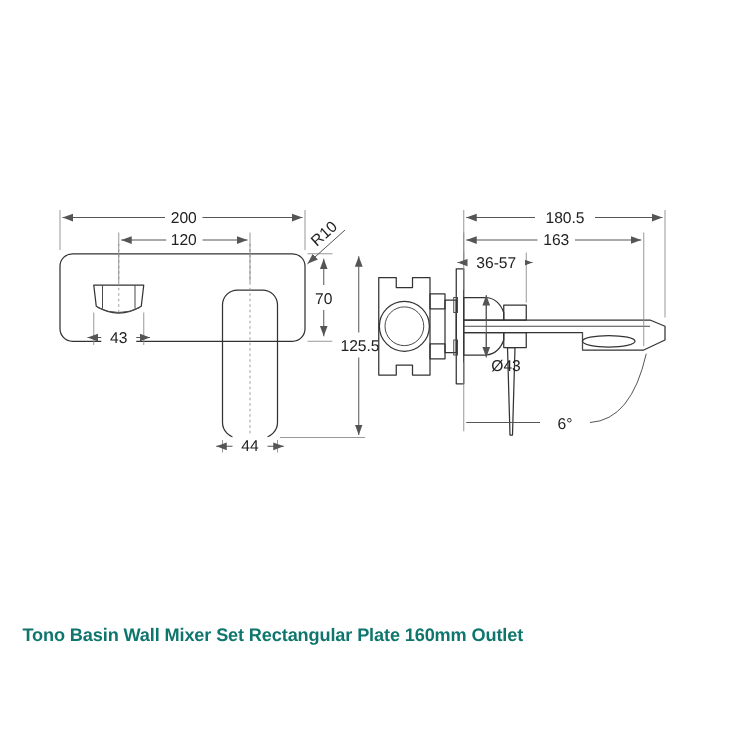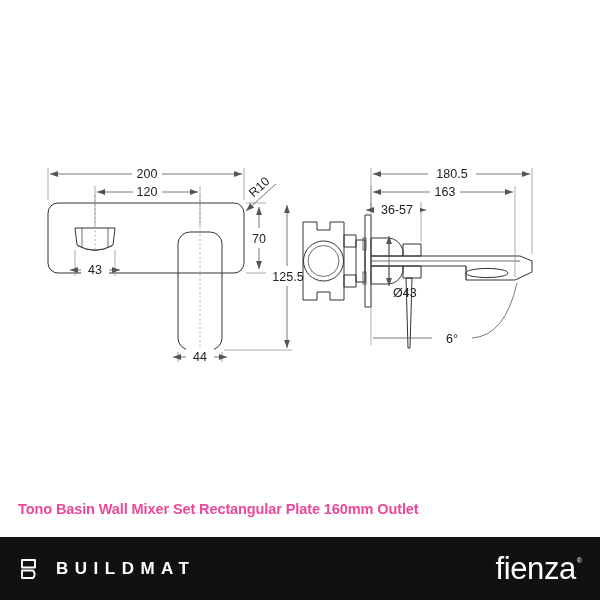--- a/index.html
+++ b/index.html
@@ -23,21 +23,21 @@
   
   #caption-bar{
     position:absolute;left:0;top:480px;width:600px;height:57px;
     background:#ffffff;
     display:flex;align-items:center;
   }
   #caption-text{
     padding-left:18px;
     font-size:14.5px;
     font-weight:bold;
-    color:#ec4899;
+    color:#0f766e;
     letter-spacing:-0.1px;
     font-family:"Liberation Sans", sans-serif;
     white-space:nowrap;
   }
 
   
   #footer-bar{
     position:absolute;left:0;top:537px;width:600px;height:63px;
     background:#111111;
     display:flex;align-items:center;justify-content:space-between;
@@ -230,30 +230,14 @@
         <text class="dimtext" x="452" y="343" text-anchor="middle">6°</text>
       </g>
 
     </svg>
   </div>
 
   <div id="caption-bar">
     <div id="caption-text">Tono Basin Wall Mixer Set Rectangular Plate 160mm Outlet</div>
   </div>
 
-  <div id="footer-bar">
-
-    <div id="brand-left">
-      <svg id="buildmat-mark" viewBox="0 0 26 24" xmlns="http://www.w3.org/2000/svg">
-        <path d="M3,3 L16,3 L16,10.5 L3,10.5 Z" fill="none" stroke="#ffffff" stroke-width="1.9" stroke-linejoin="round"></path>
-        <path d="M3,13.5 L14,13.5 A5.2,5.2 0 0 1 14,21 L3,21 Z" fill="none" stroke="#ffffff" stroke-width="1.9" stroke-linejoin="round"></path>
-      </svg>
-      <span id="buildmat-word">BUILDMAT</span>
-    </div>
-
-    <div id="brand-right">
-      <span id="fienza-word">fienza</span>
-      <span id="fienza-reg">®</span>
-    </div>
-
-  </div>
 
 </div>
 
 </body></html>

